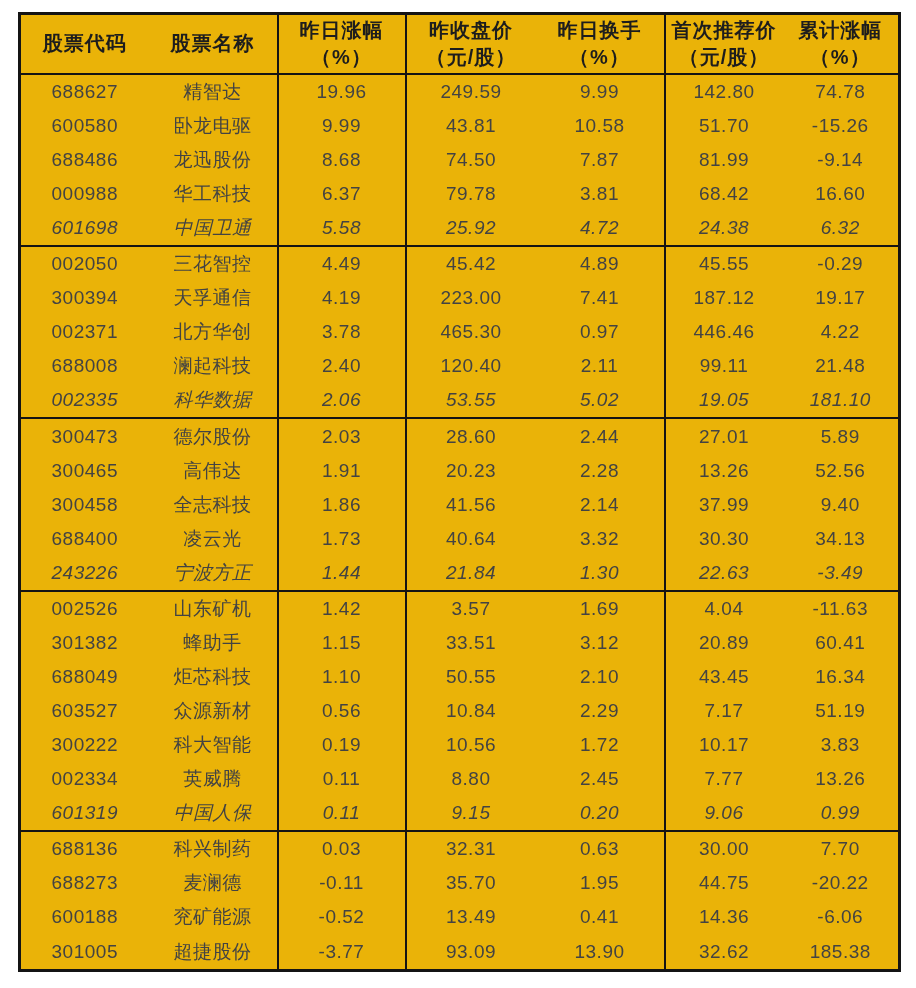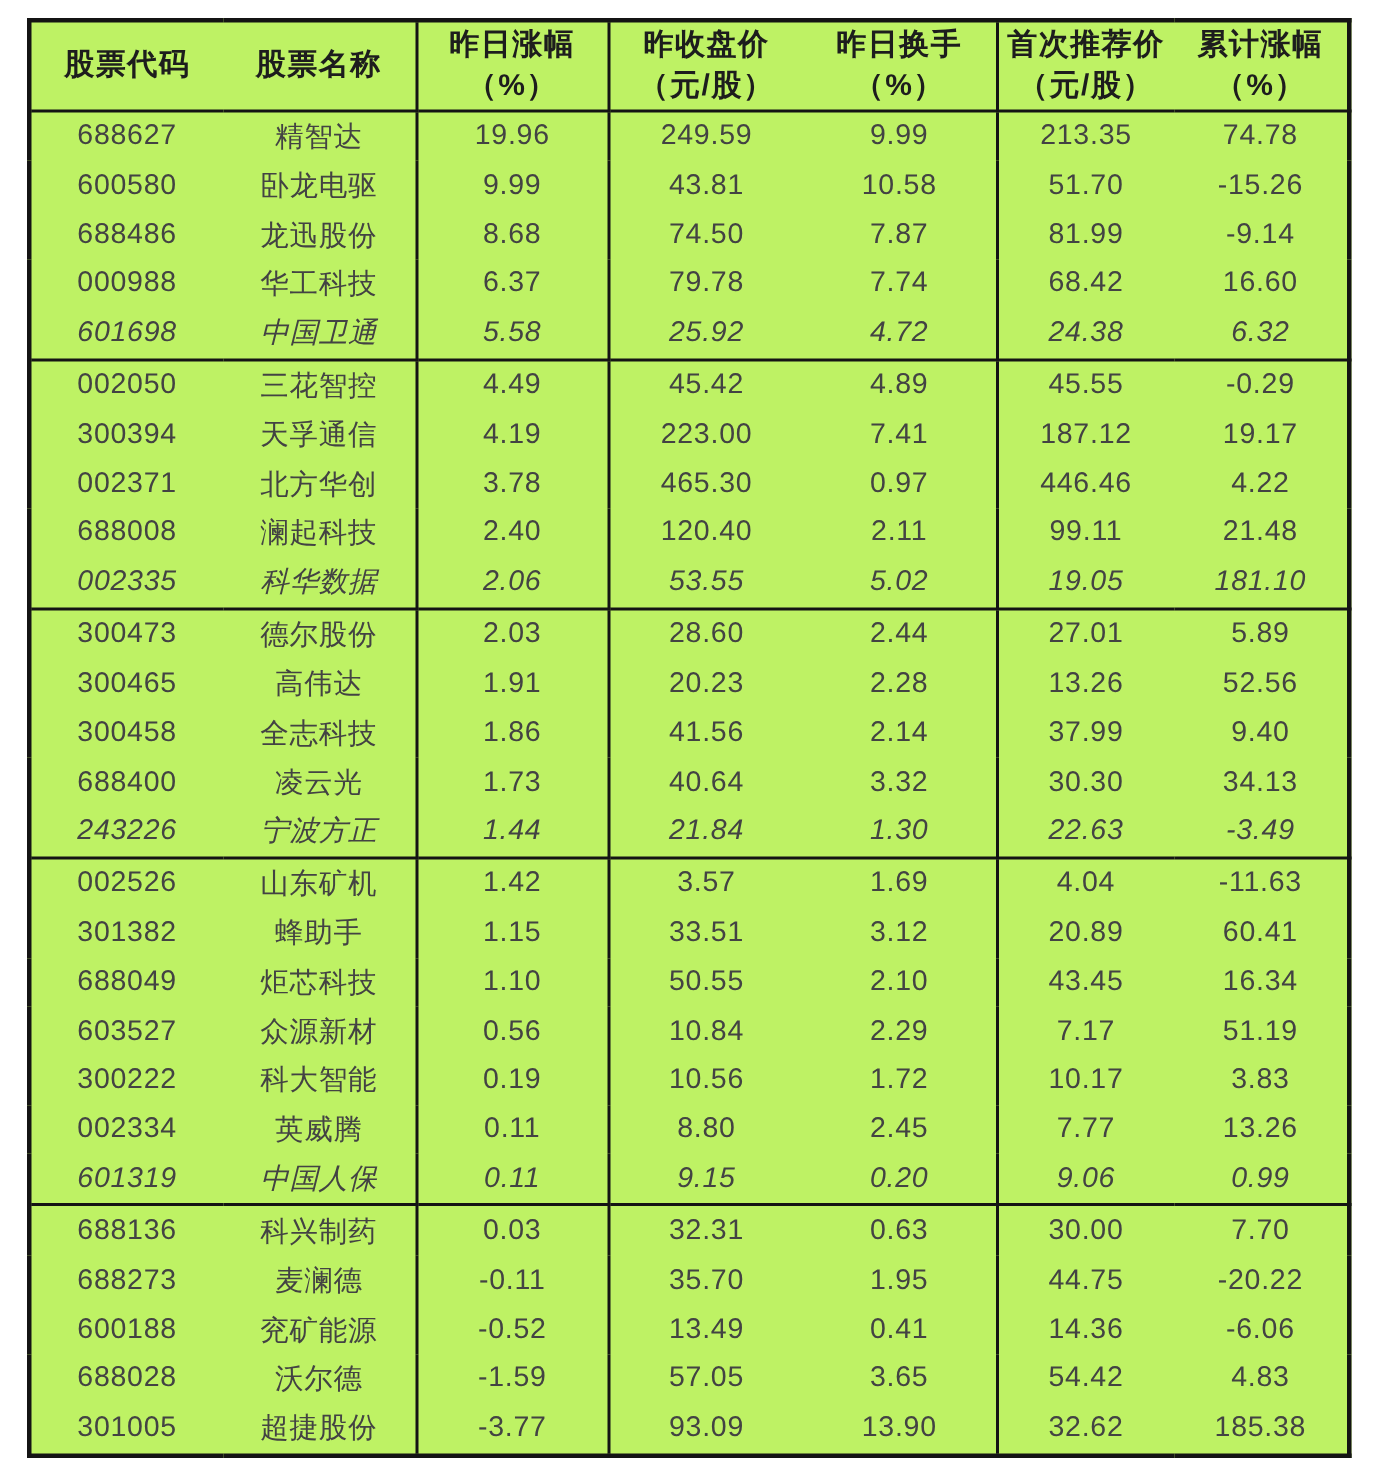--- a/index.html
+++ b/index.html
@@ -7,21 +7,21 @@
     --body-text:#434343;
     --header-text:#1d1d1d;
     --page-bg:#fbfbfb;
   }
   *{margin:0;padding:0;box-sizing:border-box;}
   html,body{width:916px;height:988px;background:var(--page-bg);
     font-family:"Liberation Sans","DejaVu Sans",sans-serif;}
   .page{position:relative;width:916px;height:988px;background:#fff;}
   table.stock{
     position:absolute;left:18px;top:12px;width:880px;height:960px;
-    border-collapse:collapse;table-layout:fixed;background:#bef264;
+    border-collapse:collapse;table-layout:fixed;background:#eab308;
     border:3px solid var(--border);
   }
   thead tr{height:60px;}
   th{
     font-size:20px;font-weight:bold;color:var(--header-text);
     text-align:center;vertical-align:middle;padding:0;
     border-bottom:2px solid var(--border);
     letter-spacing:1px;line-height:1.35;
   }
   td{
@@ -83,21 +83,21 @@
         </th>
       </tr>
     </thead>
     <tbody>
         <tr>
           <td>688627</td>
           <td>精智达</td>
           <td>19.96</td>
           <td>249.59</td>
           <td>9.99</td>
-          <td>213.35</td>
+          <td>142.80</td>
           <td>74.78</td>
         </tr>
         <tr>
           <td>600580</td>
           <td>卧龙电驱</td>
           <td>9.99</td>
           <td>43.81</td>
           <td>10.58</td>
           <td>51.70</td>
           <td>-15.26</td>
@@ -109,21 +109,21 @@
           <td>74.50</td>
           <td>7.87</td>
           <td>81.99</td>
           <td>-9.14</td>
         </tr>
         <tr>
           <td>000988</td>
           <td>华工科技</td>
           <td>6.37</td>
           <td>79.78</td>
-          <td>7.74</td>
+          <td>3.81</td>
           <td>68.42</td>
           <td>16.60</td>
         </tr>
         <tr class="group-end">
           <td>601698</td>
           <td>中国卫通</td>
           <td>5.58</td>
           <td>25.92</td>
           <td>4.72</td>
           <td>24.38</td>
@@ -303,29 +303,20 @@
         <tr>
           <td>600188</td>
           <td>兖矿能源</td>
           <td>-0.52</td>
           <td>13.49</td>
           <td>0.41</td>
           <td>14.36</td>
           <td>-6.06</td>
         </tr>
         <tr>
-          <td>688028</td>
-          <td>沃尔德</td>
-          <td>-1.59</td>
-          <td>57.05</td>
-          <td>3.65</td>
-          <td>54.42</td>
-          <td>4.83</td>
-        </tr>
-        <tr>
           <td>301005</td>
           <td>超捷股份</td>
           <td>-3.77</td>
           <td>93.09</td>
           <td>13.90</td>
           <td>32.62</td>
           <td>185.38</td>
         </tr>
       </tbody>
   </table>

